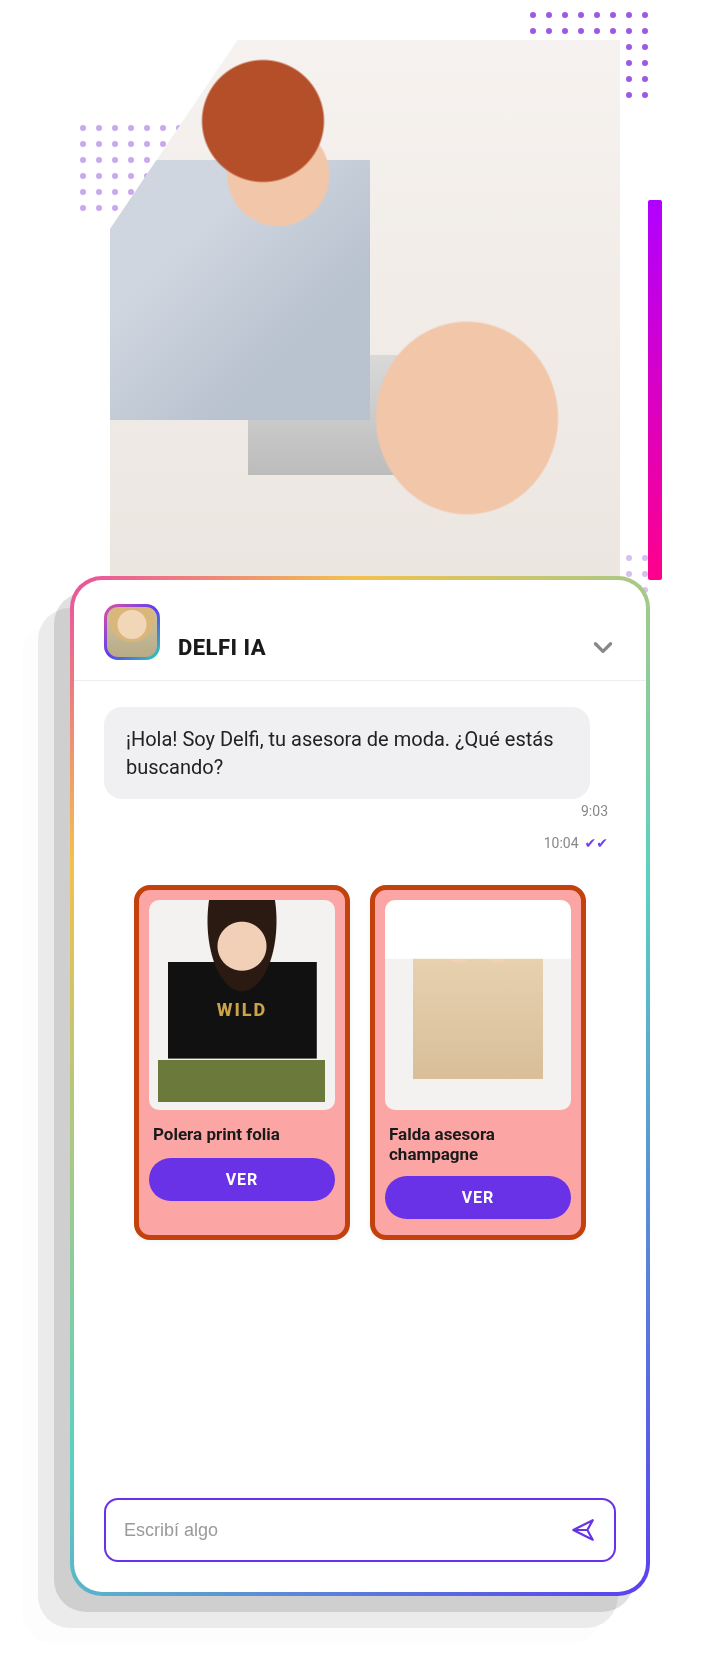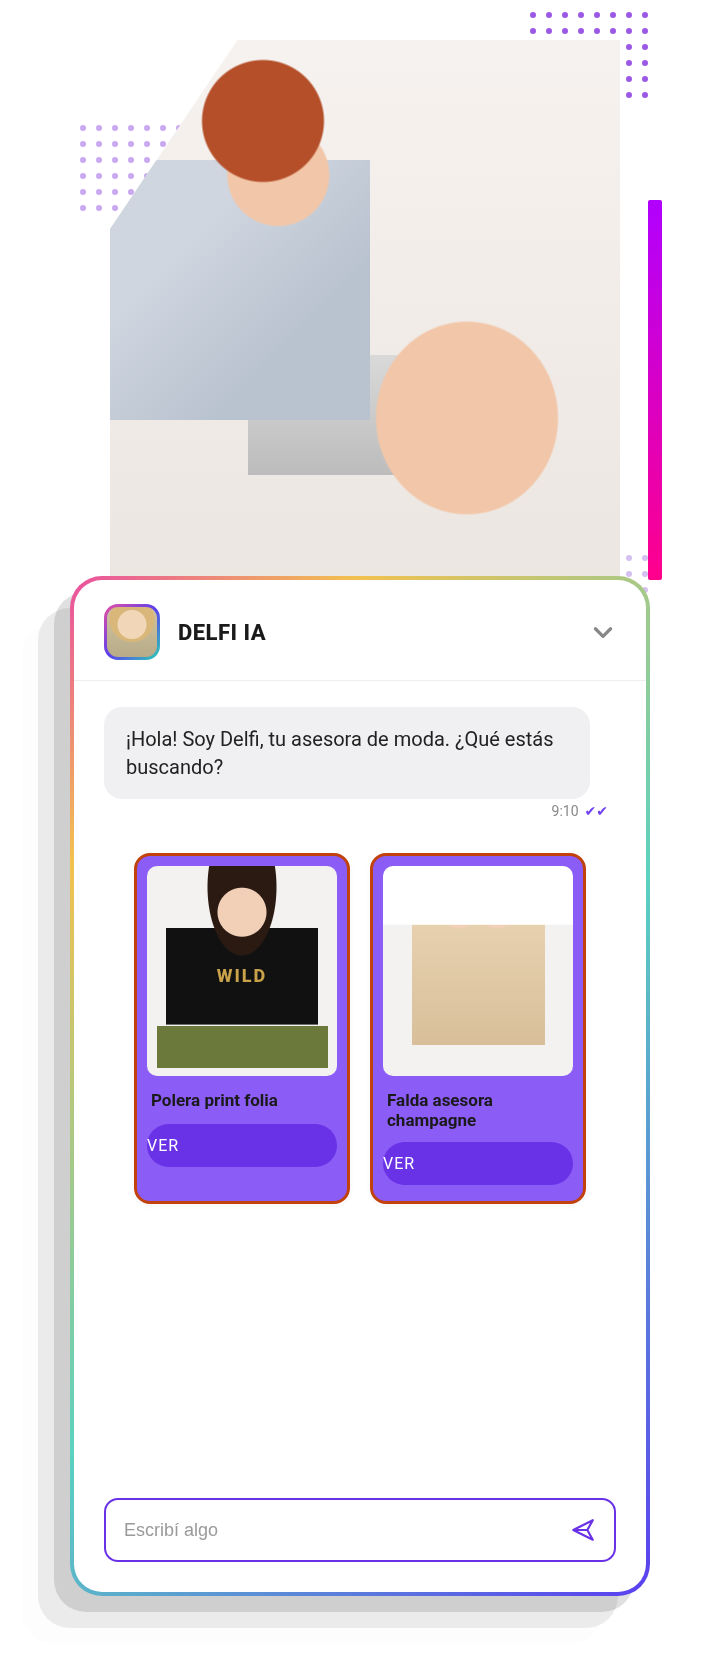--- a/index.html
+++ b/index.html
@@ -88,21 +88,21 @@
     background: #fff;
     border-radius: 28px;
     display: flex;
     flex-direction: column;
     padding: 0 0 30px 0;
   }
 
   
   .chat-header {
     display: flex;
-    align-items: center;
+    align-items: flex-end;
     gap: 18px;
     padding: 24px 30px 20px 30px;
     border-bottom: 1px solid #eee;
   }
   .avatar {
     width: 56px; height: 56px;
     border-radius: 14px;
     padding: 3px;
     background: linear-gradient(135deg, #e94fa1, #5a3ff0, #2bd1b2);
   }
@@ -155,22 +155,22 @@
   .checks { color: #6f3ff0; font-size: 14px; }
 
   
   .products {
     display: flex;
     gap: 20px;
     padding: 0 30px;
   }
   .product-card {
     flex: 1;
-    background: #8b5cf6;
-    border: 3px solid #c2410c;
+    background: #fca5a5;
+    border: 5px solid #c2410c;
     border-radius: 16px;
     padding: 10px 10px 16px 10px;
     box-shadow: 0 2px 6px rgba(0,0,0,0.04);
     display: flex;
     flex-direction: column;
   }
   .product-img {
     width: 100%;
     height: 210px;
     border-radius: 10px;
@@ -207,21 +207,22 @@
   .product-title {
     font-weight: 700;
     font-size: 17px;
     color: #1a1a1a;
     margin: 4px 4px 12px 4px;
     min-height: 22px;
   }
   .product-btn {
     background: #6a32e6;
     color: #fff;
-    font-weight: 400;
+    font-weight: 700;
+    text-align: center;
     padding: 12px 0;
     border-radius: 999px;
     font-size: 16px;
     letter-spacing: 1px;
     cursor: pointer;
   }
 
   
   .input-bar {
     margin: 24px 30px 0 30px;
@@ -413,23 +414,26 @@
         </div>
         <div class="chat-title">DELFI IA</div>
         <svg class="chevron" viewBox="0 0 24 24">
           <path d="M5 9l7 7 7-7" fill="none" stroke="currentColor" stroke-width="3" stroke-linecap="round" stroke-linejoin="round"></path>
         </svg>
       </div>
 
       <div class="messages">
 
         <div class="bubble bot">¡Hola! Soy Delfi, tu asesora de moda. ¿Qué estás buscando?</div>
-
         <div class="msg-time right">
-          <span>9:10</span>
+          <span>9:03</span>
+        </div>
+
+        <div class="msg-time right">
+          <span>10:04</span>
           <span class="checks">✔✔</span>
         </div>
 
         <div style="height:18px"></div>
 
         <div class="products">
 
           <div class="product-card">
             <div class="product-img shirt"></div>
             <div class="product-title">Polera print folia</div>

